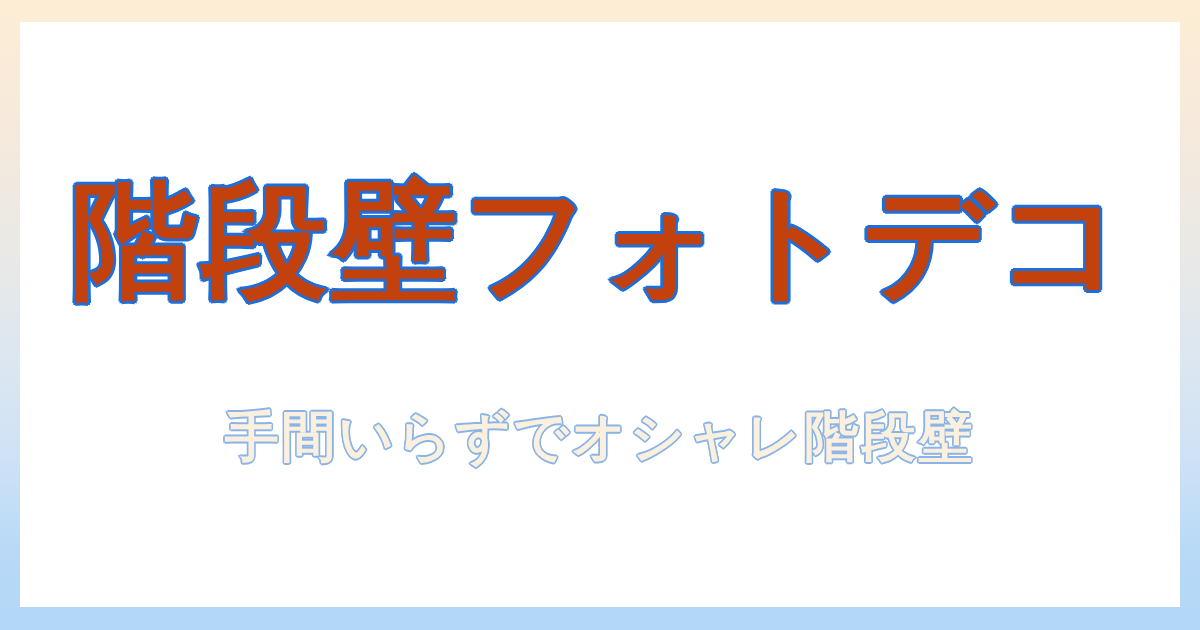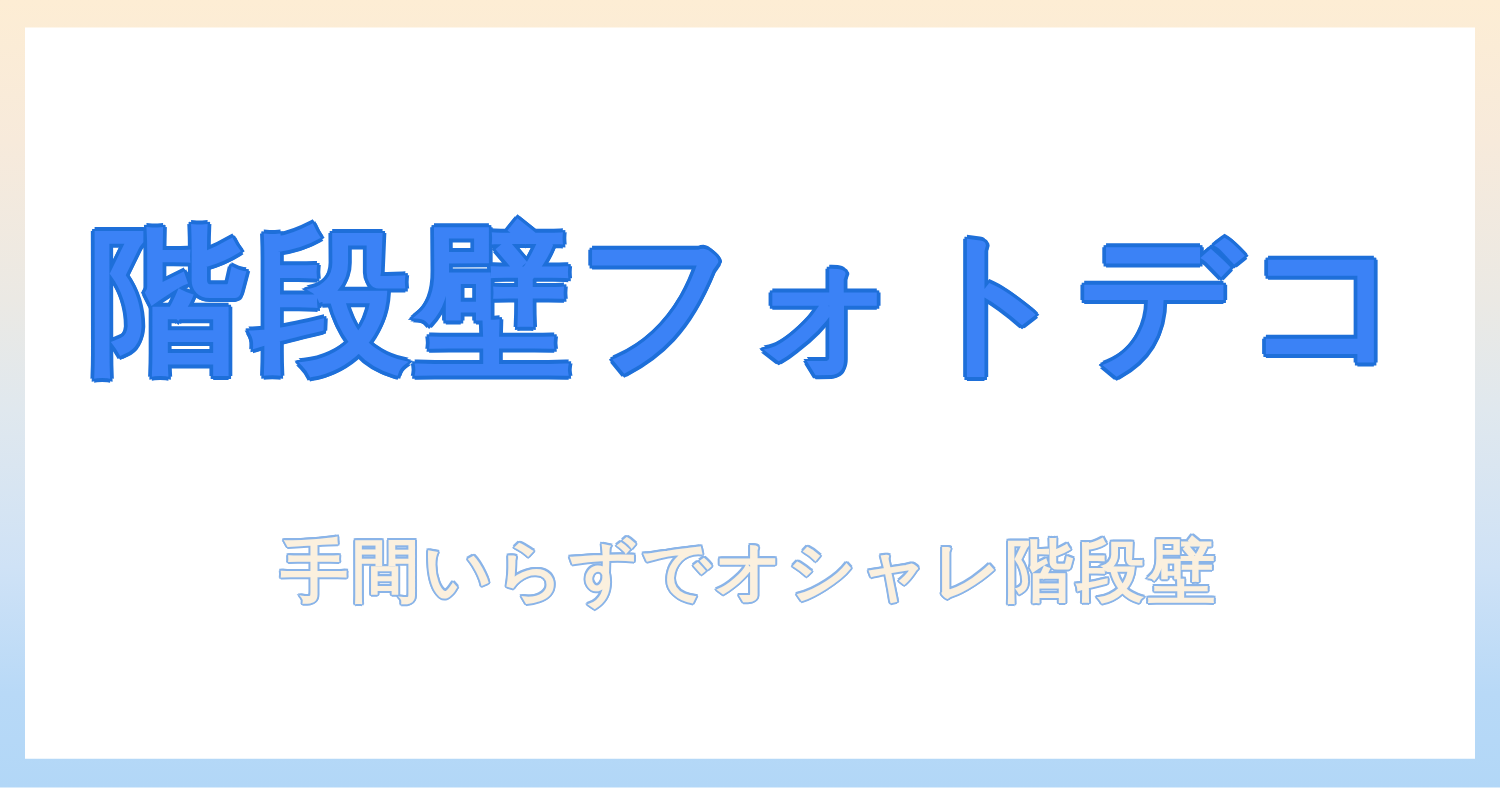--- a/index.html
+++ b/index.html
@@ -57,36 +57,36 @@
   .ogp-title {
     display: inline-block;
     margin: 0;
     font-family: "DejaVu Sans", "Liberation Sans", sans-serif;
     font-size: 126px;
     font-weight: 700;
     line-height: 1.12;
     letter-spacing: 0.035em;
     white-space: nowrap;
 
-    color: #3b82f6;
+    color: #c2410c;
     -webkit-text-stroke: 3px #1e6fd9;
     paint-order: stroke fill;
     text-shadow:
       -3px 0 0 #1e6fd9,  3px 0 0 #1e6fd9,
        0 -3px 0 #1e6fd9,  0 3px 0 #1e6fd9,
       -2px -2px 0 #1e6fd9, 2px -2px 0 #1e6fd9,
       -2px  2px 0 #1e6fd9, 2px  2px 0 #1e6fd9;
   }
 
   
   .subtitle-wrap {
     position: absolute;
     left: 0;
     right: 0;
-    top: 403px;
+    top: 383px;
     text-align: center;
   }
 
   .ogp-subtitle {
     display: inline-block;
     margin: 0;
     font-family: "DejaVu Sans", "Liberation Sans", sans-serif;
     font-size: 54px;
     font-weight: 700;
     line-height: 1.2;

